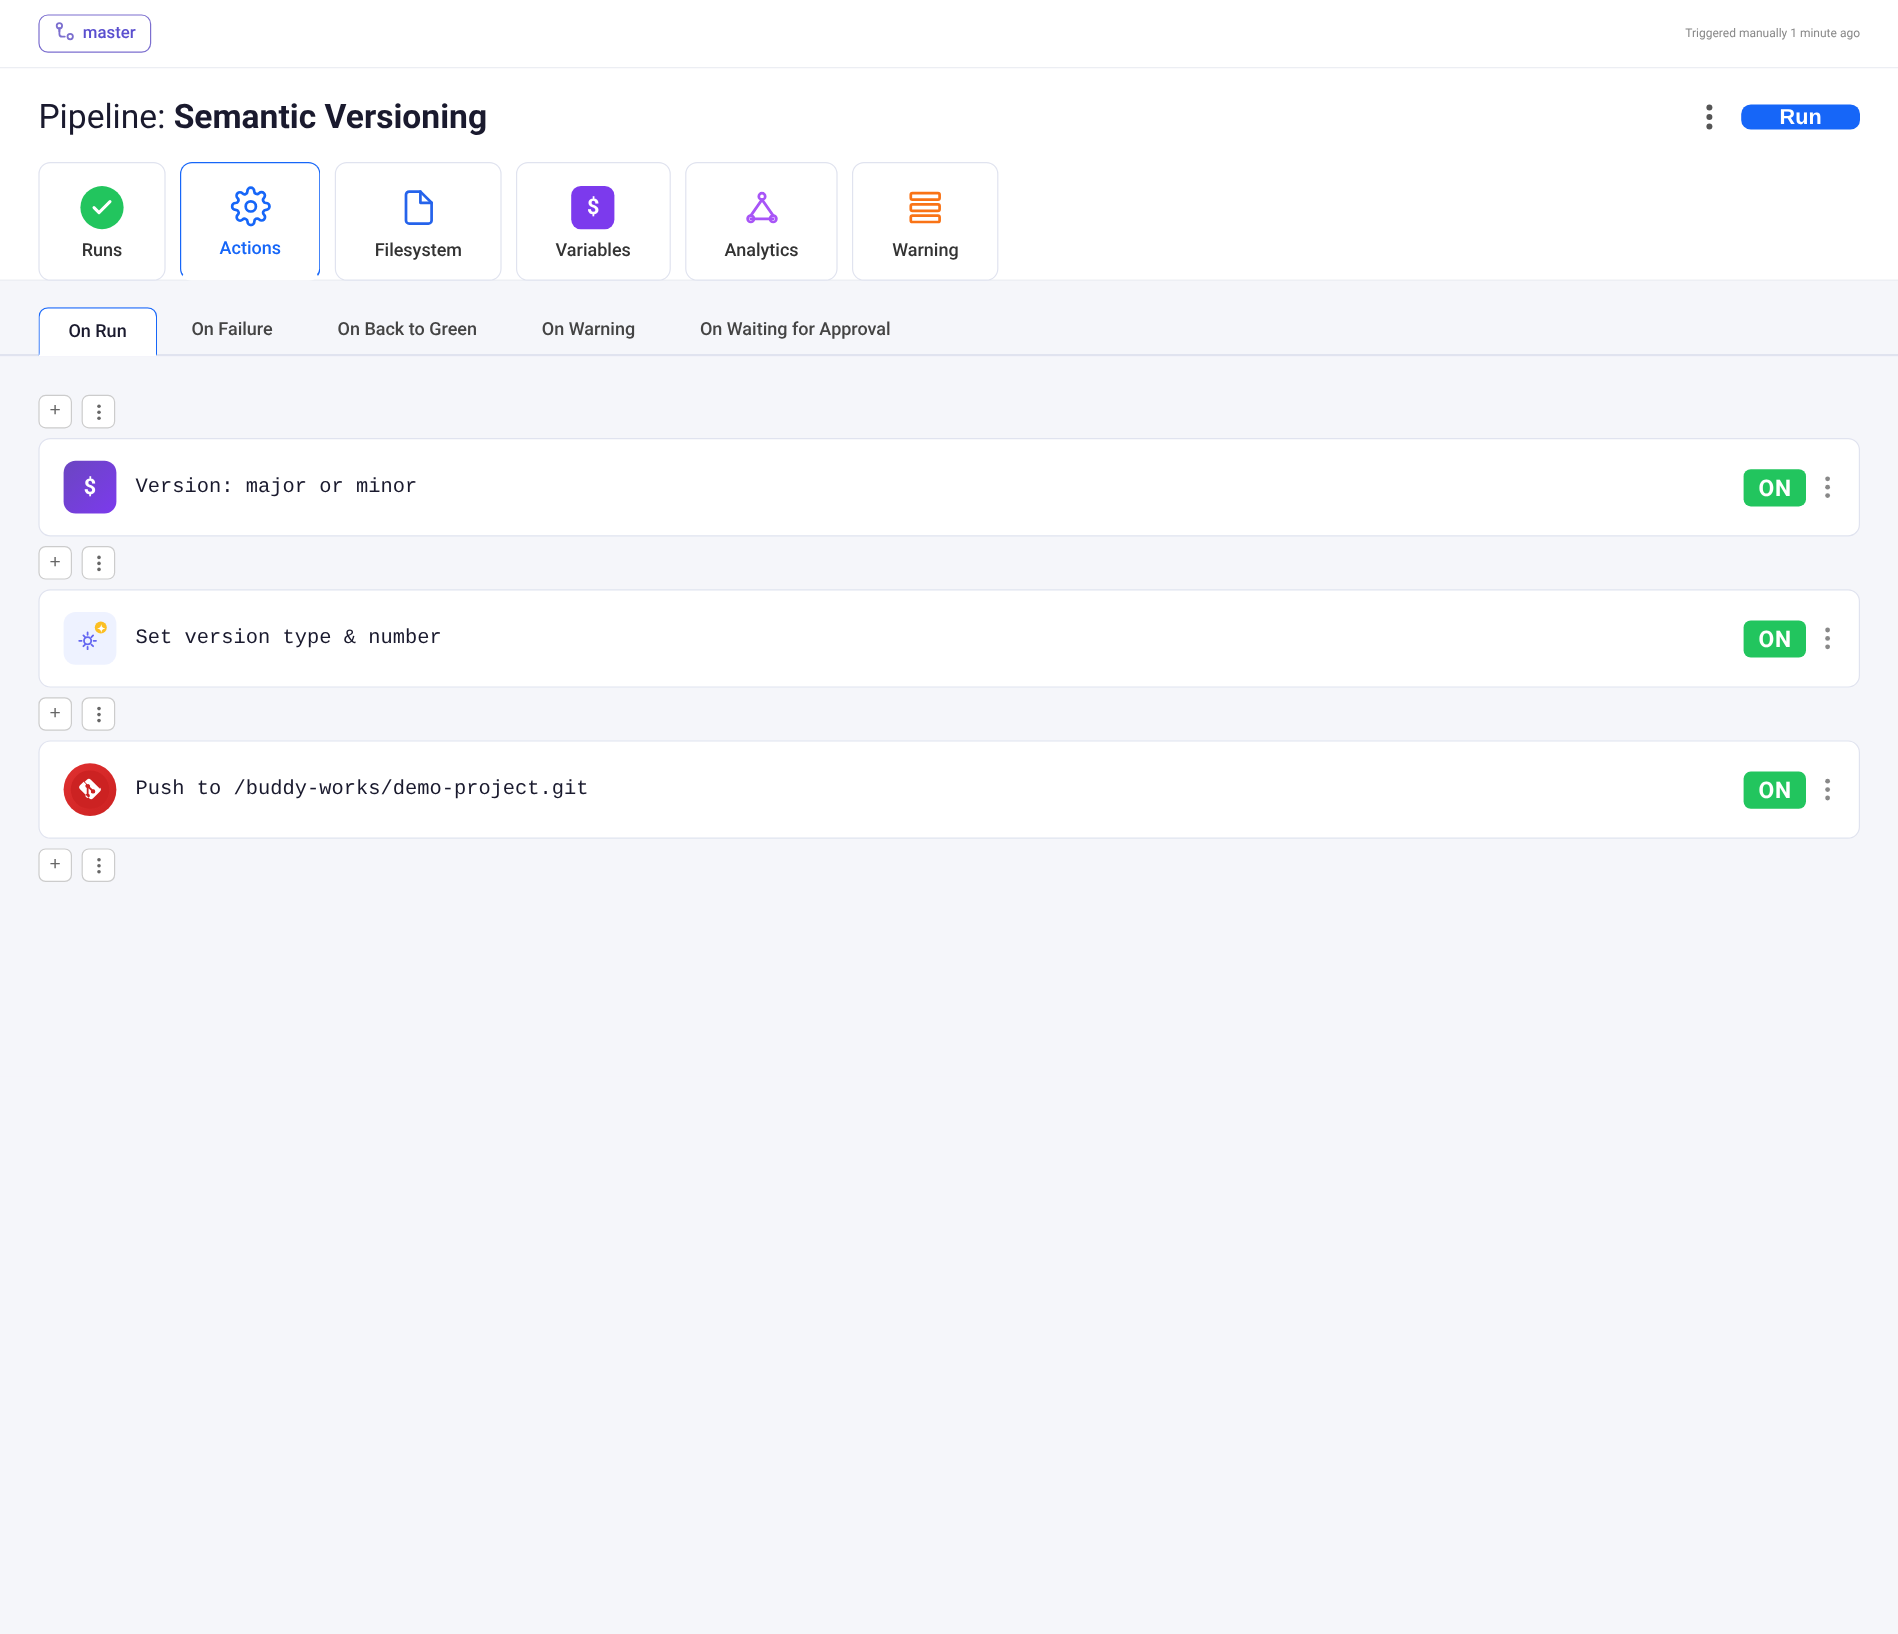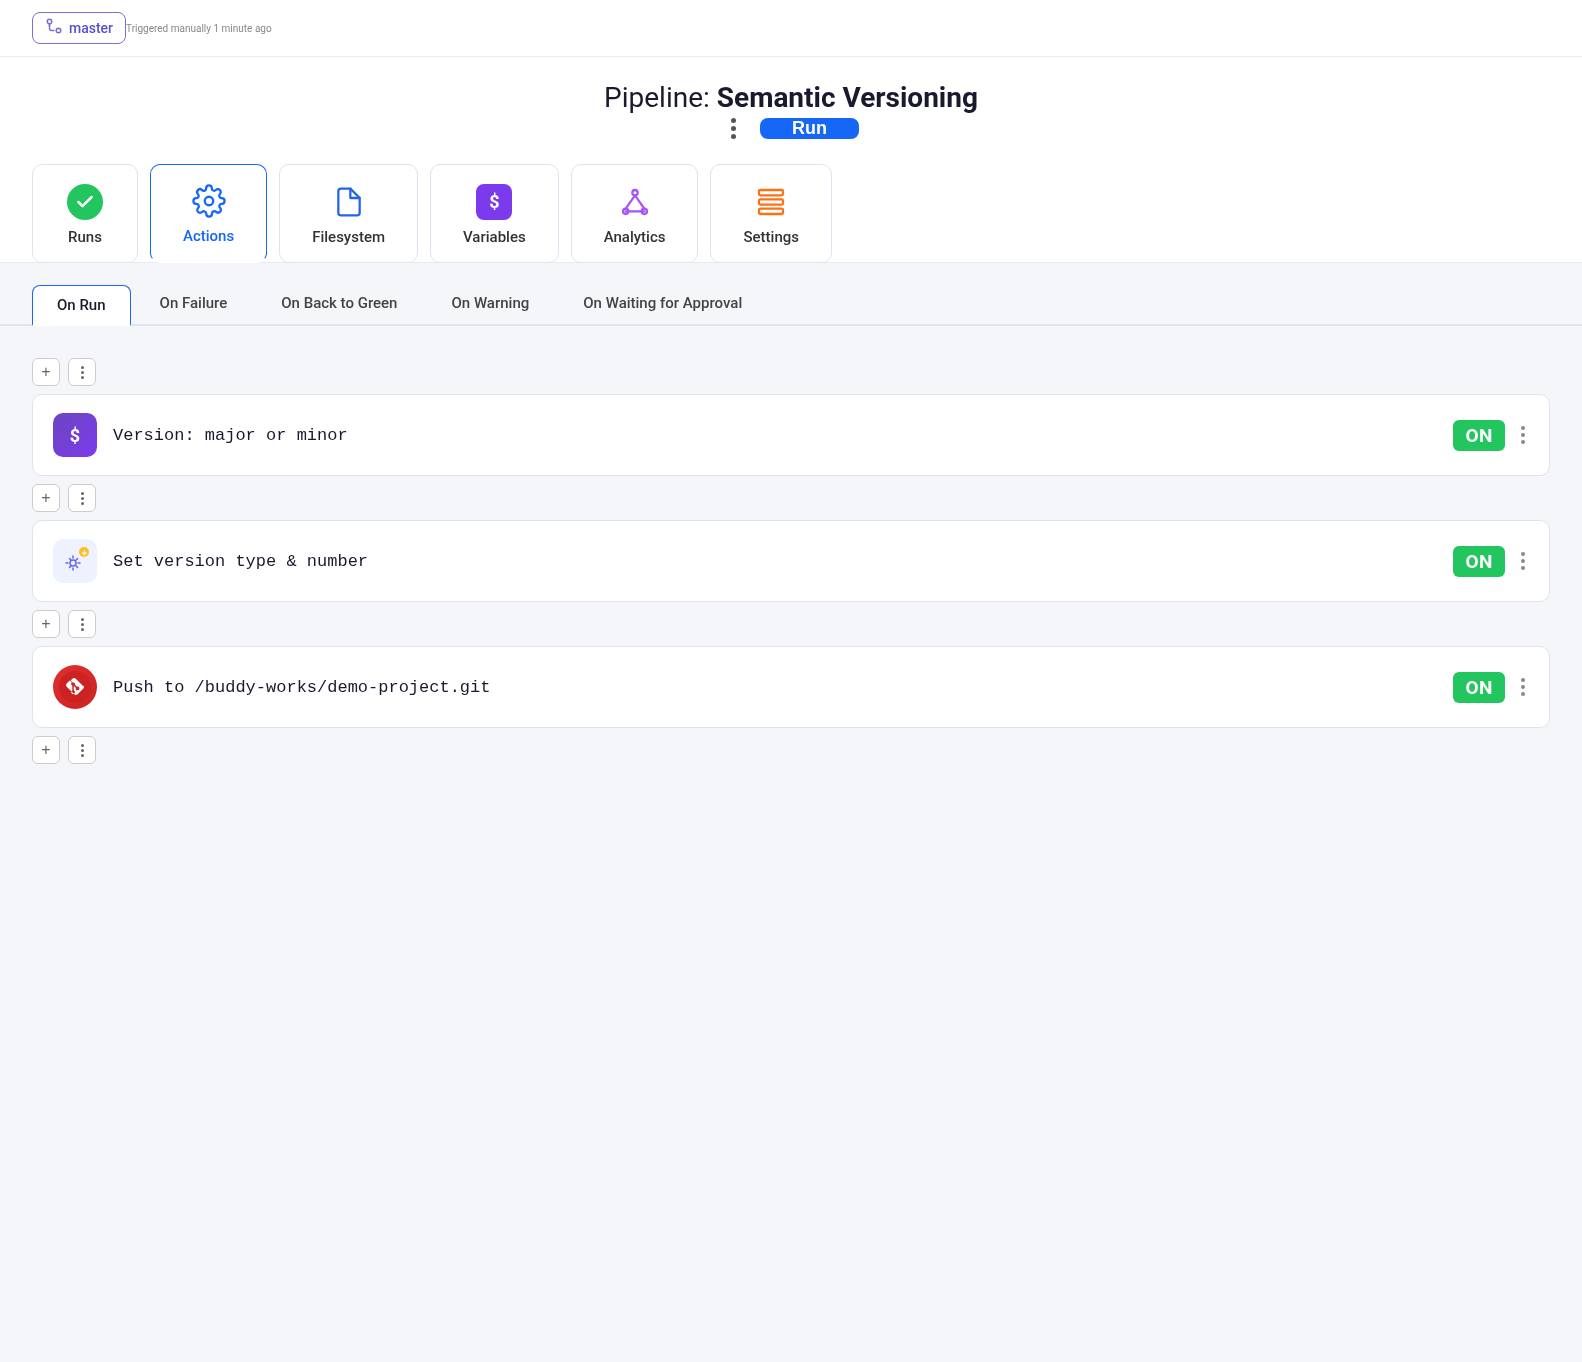--- a/index.html
+++ b/index.html
@@ -10,20 +10,21 @@
       min-height: 100vh;
     }
 
     
     .top-bar {
       background: #fff;
       border-bottom: 1px solid #e8eaf0;
       padding: 12px 32px;
       display: flex;
       align-items: center;
+      justify-content: space-between;
     }
     .branch-badge {
       display: flex;
       align-items: center;
       gap: 6px;
       border: 1.5px solid #7c6fcf;
       border-radius: 8px;
       padding: 4px 12px;
       font-size: 14px;
       font-weight: 500;
@@ -41,21 +42,20 @@
     .page-header {
       background: #fff;
       padding: 24px 32px 0 32px;
       border-bottom: 1px solid #e8eaf0;
     }
     .pipeline-title-row {
       display: flex;
       align-items: center;
       justify-content: space-between;
       padding-bottom: 20px;
-      flex-direction: column;
     }
     .pipeline-title {
       font-size: 28px;
       color: #1a1a2e;
       font-weight: 400;
     }
     .pipeline-title strong {
       font-weight: 700;
     }
     .header-actions {
@@ -368,21 +368,21 @@
     </div>
 
     <div class="icon-tab">
       <div class="tab-icon">
         <svg width="32" height="32" viewBox="0 0 24 24" fill="none" stroke="#f97316" stroke-width="1.7" stroke-linecap="round" stroke-linejoin="round">
           <rect x="3" y="3" width="18" height="4" rx="1"></rect>
             <rect x="3" y="10" width="18" height="4" rx="1"></rect>
             <rect x="3" y="17" width="18" height="4" rx="1"></rect>
         </svg>
       </div>
-      <span>Settings</span>
+      <span>Warning</span>
     </div>
 
   </nav>
 </div>
 
 <div class="sub-nav">
   <div class="sub-tabs">
     <div class="sub-tab active">On Run</div>
     <div class="sub-tab">On Failure</div>
     <div class="sub-tab">On Back to Green</div>

